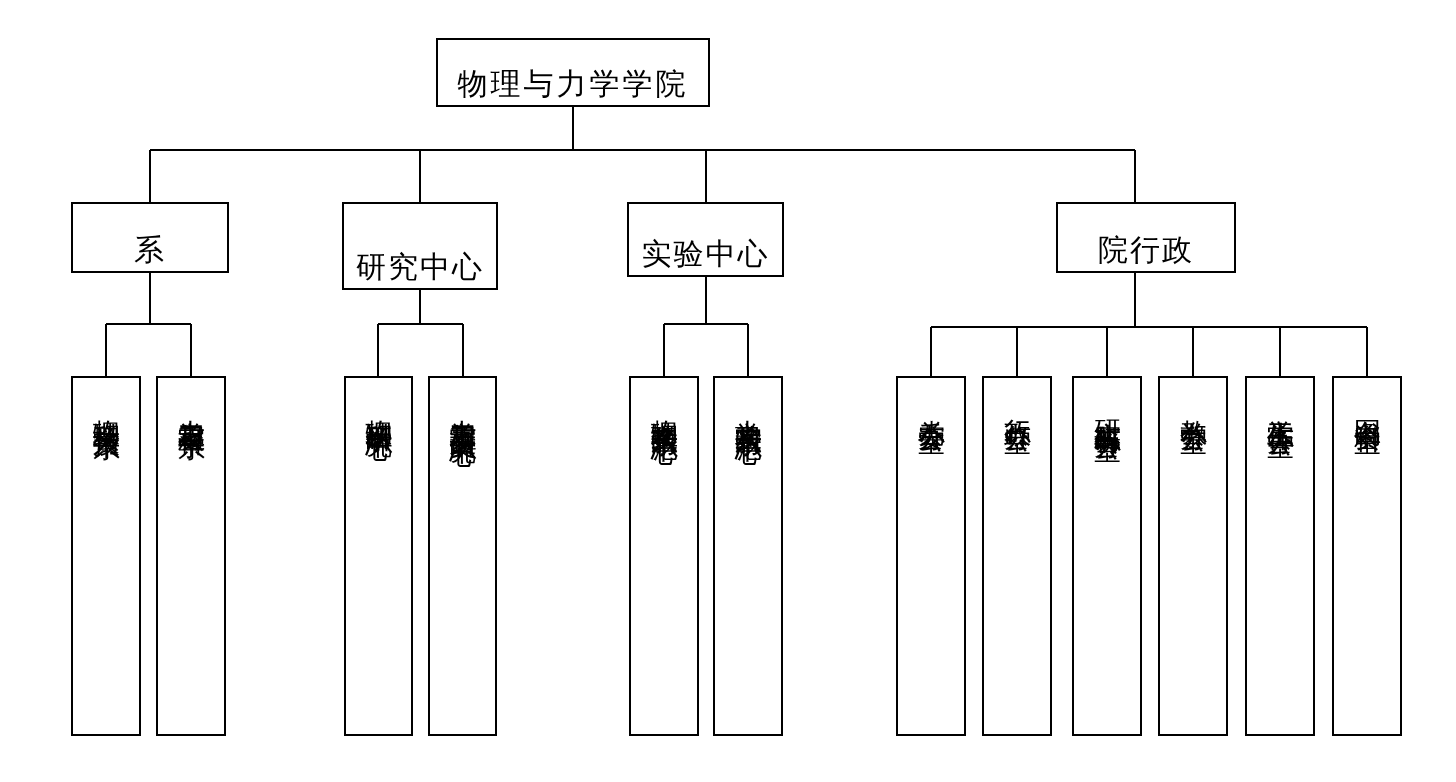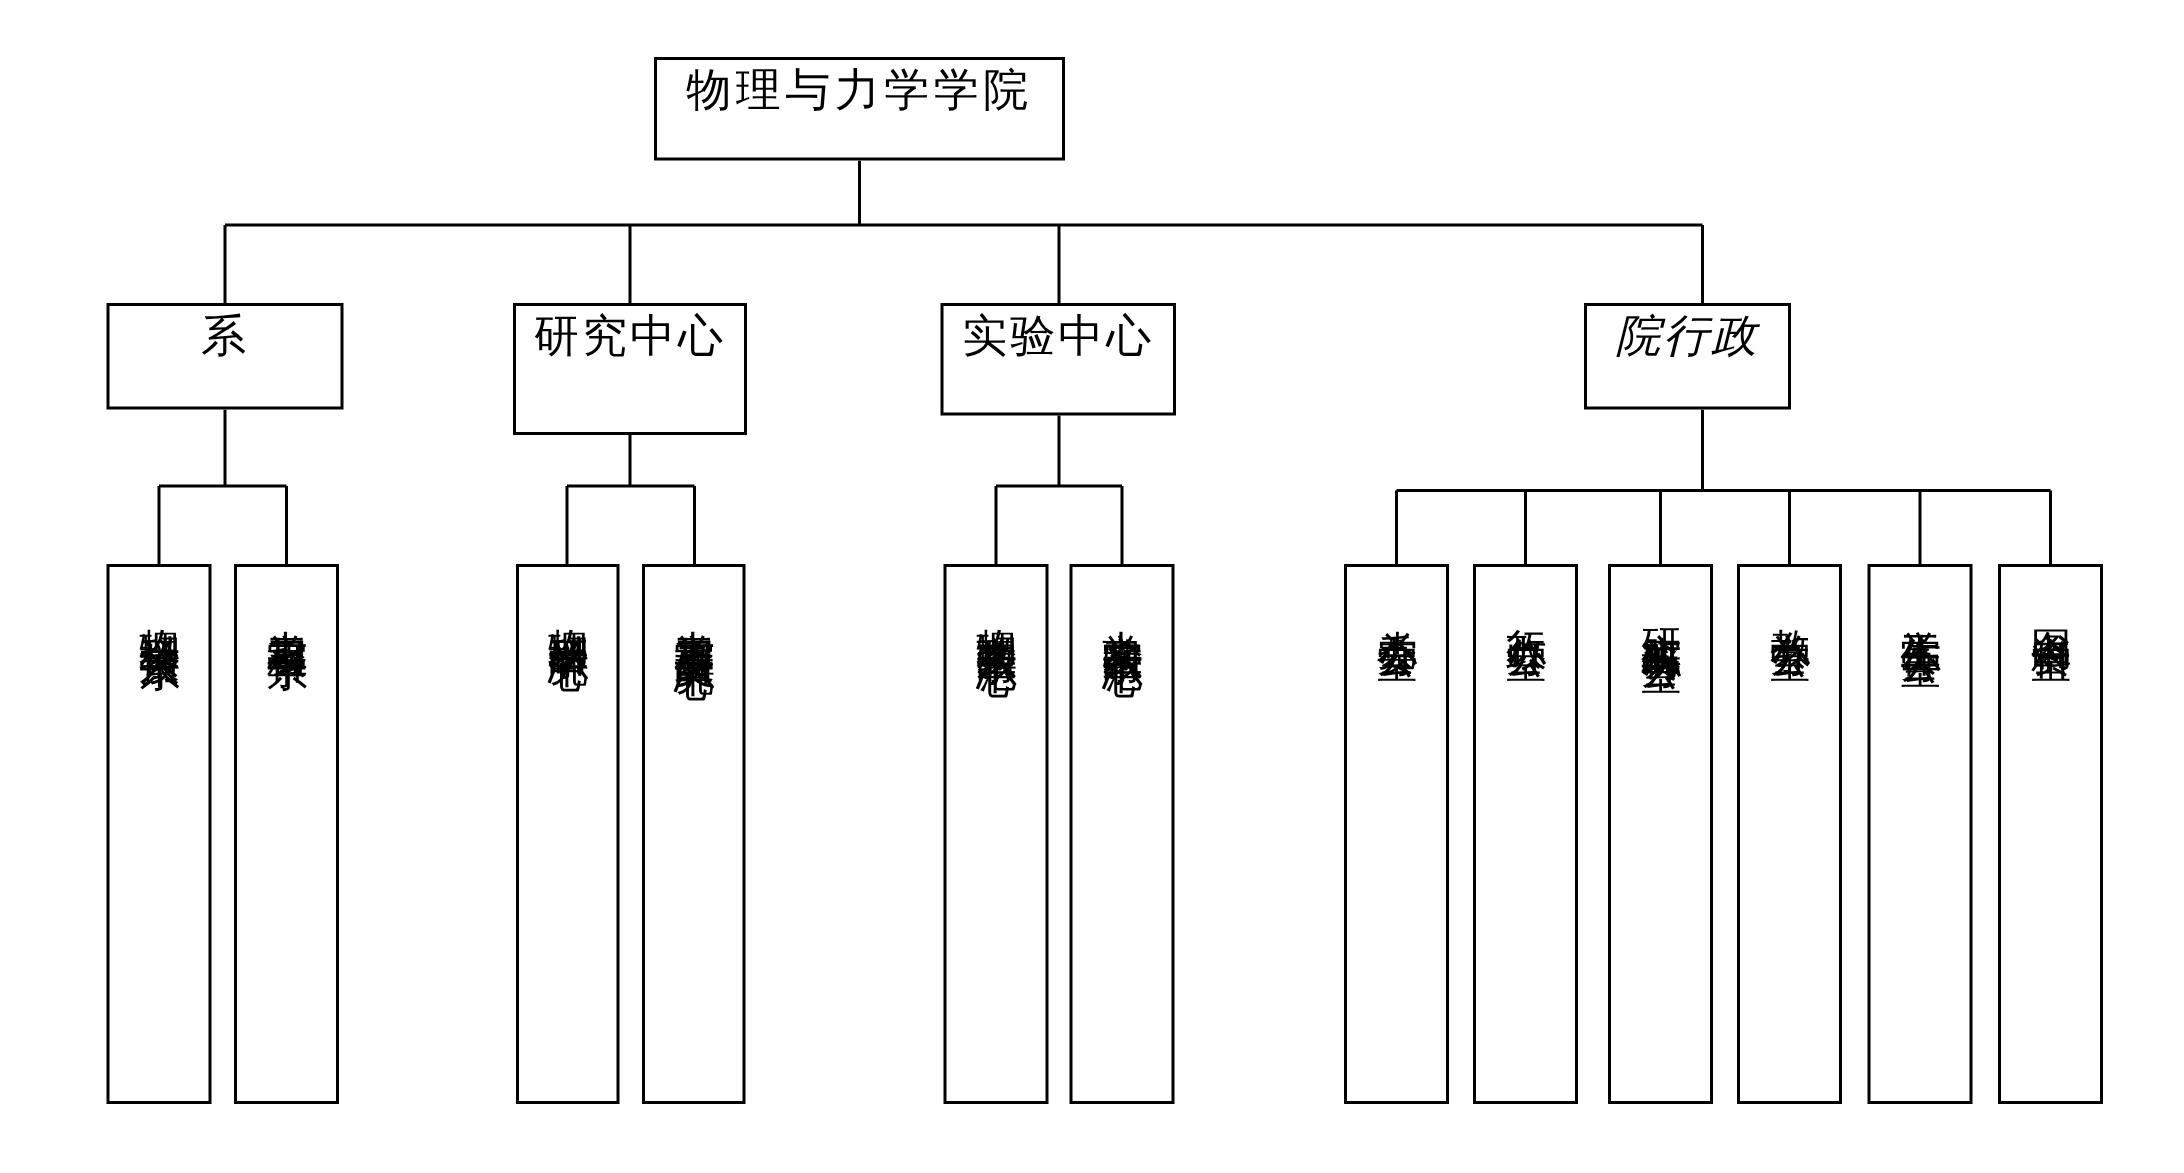--- a/index.html
+++ b/index.html
@@ -12,21 +12,21 @@
     color: #000000;
     overflow: hidden;
   }
   #lines { position: absolute; left: 0; top: 0; }
   .node {
     position: absolute;
     box-sizing: border-box;
     border: 2px solid #000000;
     background: #ffffff;
     display: flex;
-    align-items: flex-start;
+    align-items: flex-end;
     justify-content: center;
     color: #000000;
   }
   .h-node { font-size: 30px; letter-spacing: 2px; white-space: nowrap; }
   .root-node { font-size: 30px; letter-spacing: 3px; }
   .v-node { align-items: flex-start; padding-top: 20px; }
   .v-node .vtext {
     writing-mode: vertical-rl;
     text-orientation: upright;
     font-size: 27px;
@@ -53,21 +53,21 @@
 
   <div class="node h-node" style="left:71px; top:202px; width:158px; height:71px;">
     <span>系</span>
   </div>
   <div class="node h-node" style="left:342px; top:202px; width:156px; height:88px;">
     <span>研究中心</span>
   </div>
   <div class="node h-node" style="left:627px; top:202px; width:157px; height:75px;">
     <span>实验中心</span>
   </div>
-  <div class="node h-node" style="left:1056px; top:202px; width:138px; height:71px;font-style:italic;">
+  <div class="node h-node" style="left:1056px; top:202px; width:180px; height:71px;">
     <span>院行政</span>
   </div>
 
   <div class="node v-node" style="left:71px; top:376px; width:70px; height:360px;">
     <span class="vtext">物理科学与技术系</span>
   </div>
   <div class="node v-node" style="left:156px; top:376px; width:70px; height:360px;">
     <span class="vtext">力学与工程科学系</span>
   </div>
 

